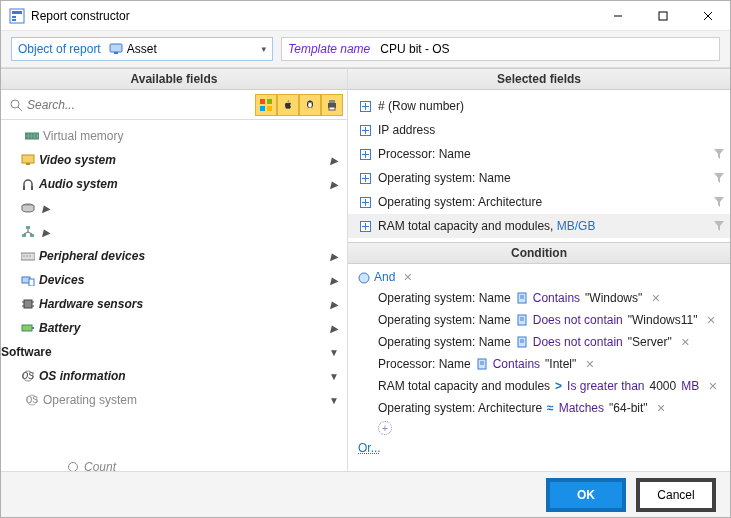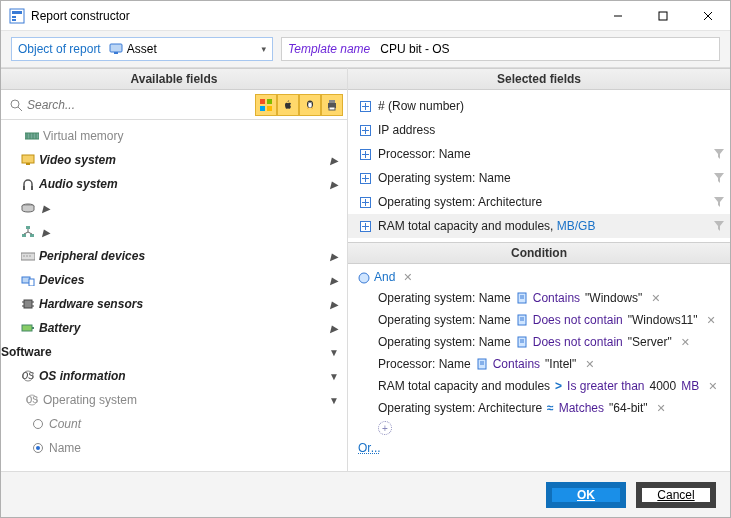--- a/index.html
+++ b/index.html
@@ -26,21 +26,21 @@
 .search-row { display: flex; align-items: center; border-bottom: 1px solid #dcdcdc; height: 30px; padding: 0 4px; }
 .search-row .mag { color: #888; margin: 0 4px; }
 .search-row input { flex: 1; border: none; outline: none; font-style: italic; color: #888; height: 20px; }
 .os-icons { display: flex; gap: 0; }
 .os-icons div { width: 22px; height: 22px; display: flex; align-items: center; justify-content: center; border: 1px solid #ccc; }
 .os-icons .sel { background: #ffd86b; border-color: #e0b030; }
 .tree { flex: 1; overflow-y: auto; padding: 4px 0; }
 .node { display: flex; align-items: center; height: 24px; padding: 0 6px 0 20px; cursor: default; }
 .node.d1 { padding-left: 16px; font-style: italic; }
 .node.d2 { padding-left: 20px; }
-.node.d3 { padding-left: 32px; }
+.node.d3 { padding-left: 67px; margin-top: 43px; }
 .node .ic { width: 18px; display: flex; align-items: center; justify-content: flex-end; margin-right: 4px; }
 .node .txt { flex: 1; color: #222; }
 .node .chev { color: #555; font-size: 10px; width: 14px; text-align: center; }
 .node.group .txt { font-weight: 600; }
 .node.muted .txt { color: #888; }
 .node.head { padding-left: 0; font-weight: 600; }
 .radio { width: 10px; height: 10px; border: 1px solid #888; border-radius: 50%; display: inline-flex; align-items:center;justify-content:center; margin-right:6px;}
 .radio.on::after{content:"";width:4px;height:4px;border-radius:50%;background:#2a6ed1;}
 .sel-list { padding: 4px 0; }
 .sel-item { display: flex; align-items: center; height: 24px; padding: 0 6px 0 10px; cursor: default; }
@@ -52,21 +52,21 @@
 .cond-block { flex:1; overflow:auto; padding: 6px 10px; }
 .and-row { display:flex;align-items:flex-end;gap:4px;margin-bottom:3px;}
 .and-badge { color:#1a72c8; }
 .cx { color:#999; font-size:11px; cursor:default; margin-left:4px;}
 .cond-line { display:flex;align-items:center;gap:5px;height:22px;padding-left:20px; color:#222; }
 .op { color:#4c1d95; }
 .val-q { color:#222; }
 .add-btn { width:14px;height:14px;border:1px dotted #88b; border-radius:7px; color:#88b; font-size:10px; display:flex;align-items:center;justify-content:center;margin-left:20px;margin-top:2px;}
 .or-link { color:#1a72c8; text-decoration: underline dotted; margin-top:6px; display:inline-block; cursor:default;}
 .footer { height: 46px; border-top: 1px solid #dcdcdc; background: #f4f4f4; display:flex;align-items:center;justify-content:flex-end;padding-right:14px;gap:10px;}
-.btn { min-width: 80px; height: 26px; display:flex;align-items:center;justify-content:center;border:6px solid #404040;background:#fff;cursor:default;text-decoration:underline;}
+.btn { min-width: 80px; height: 34px; display:flex;align-items:center;justify-content:center;border:4px solid #404040;background:#fff;cursor:default;}
 .btn.primary { background:#1a8fe8;border-color:#0f6fba;color:#fff;font-weight:600;}
 svg { display:block; }
 </style>
 </head>
 <body>
 
 <div class="window">
   <div class="titlebar">
     <span class="app-icon">
       <svg width="16" height="16">

